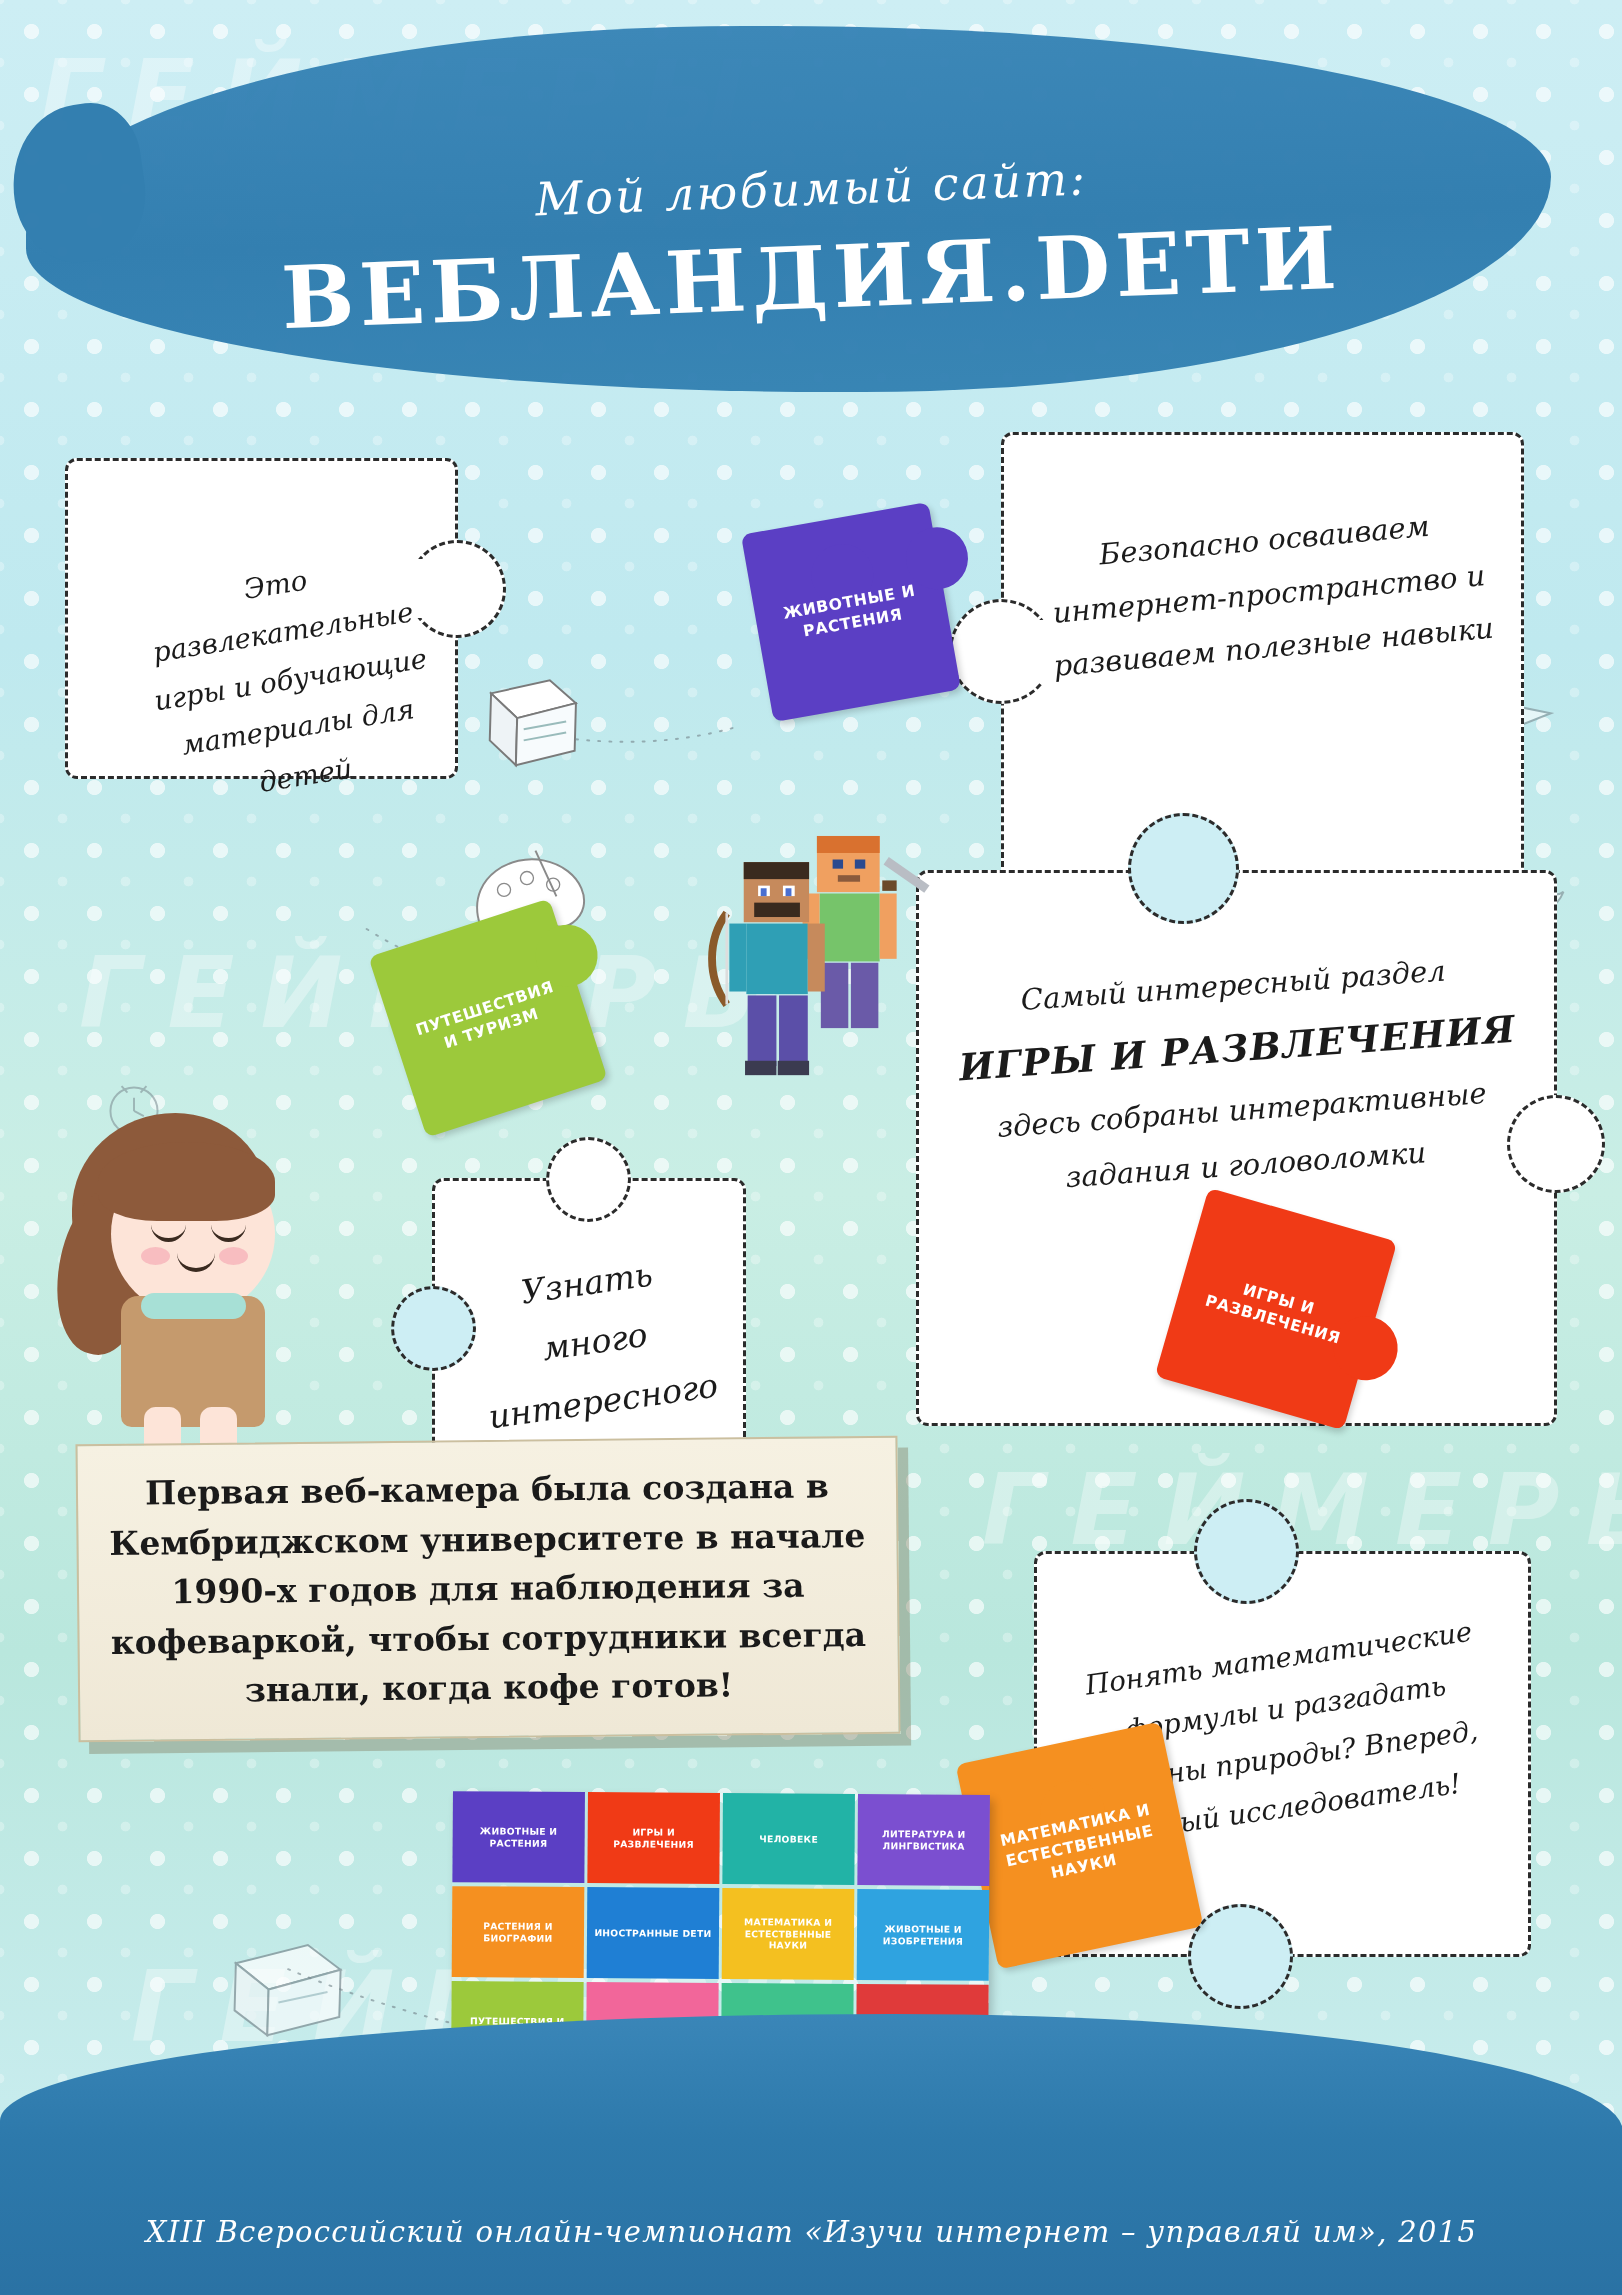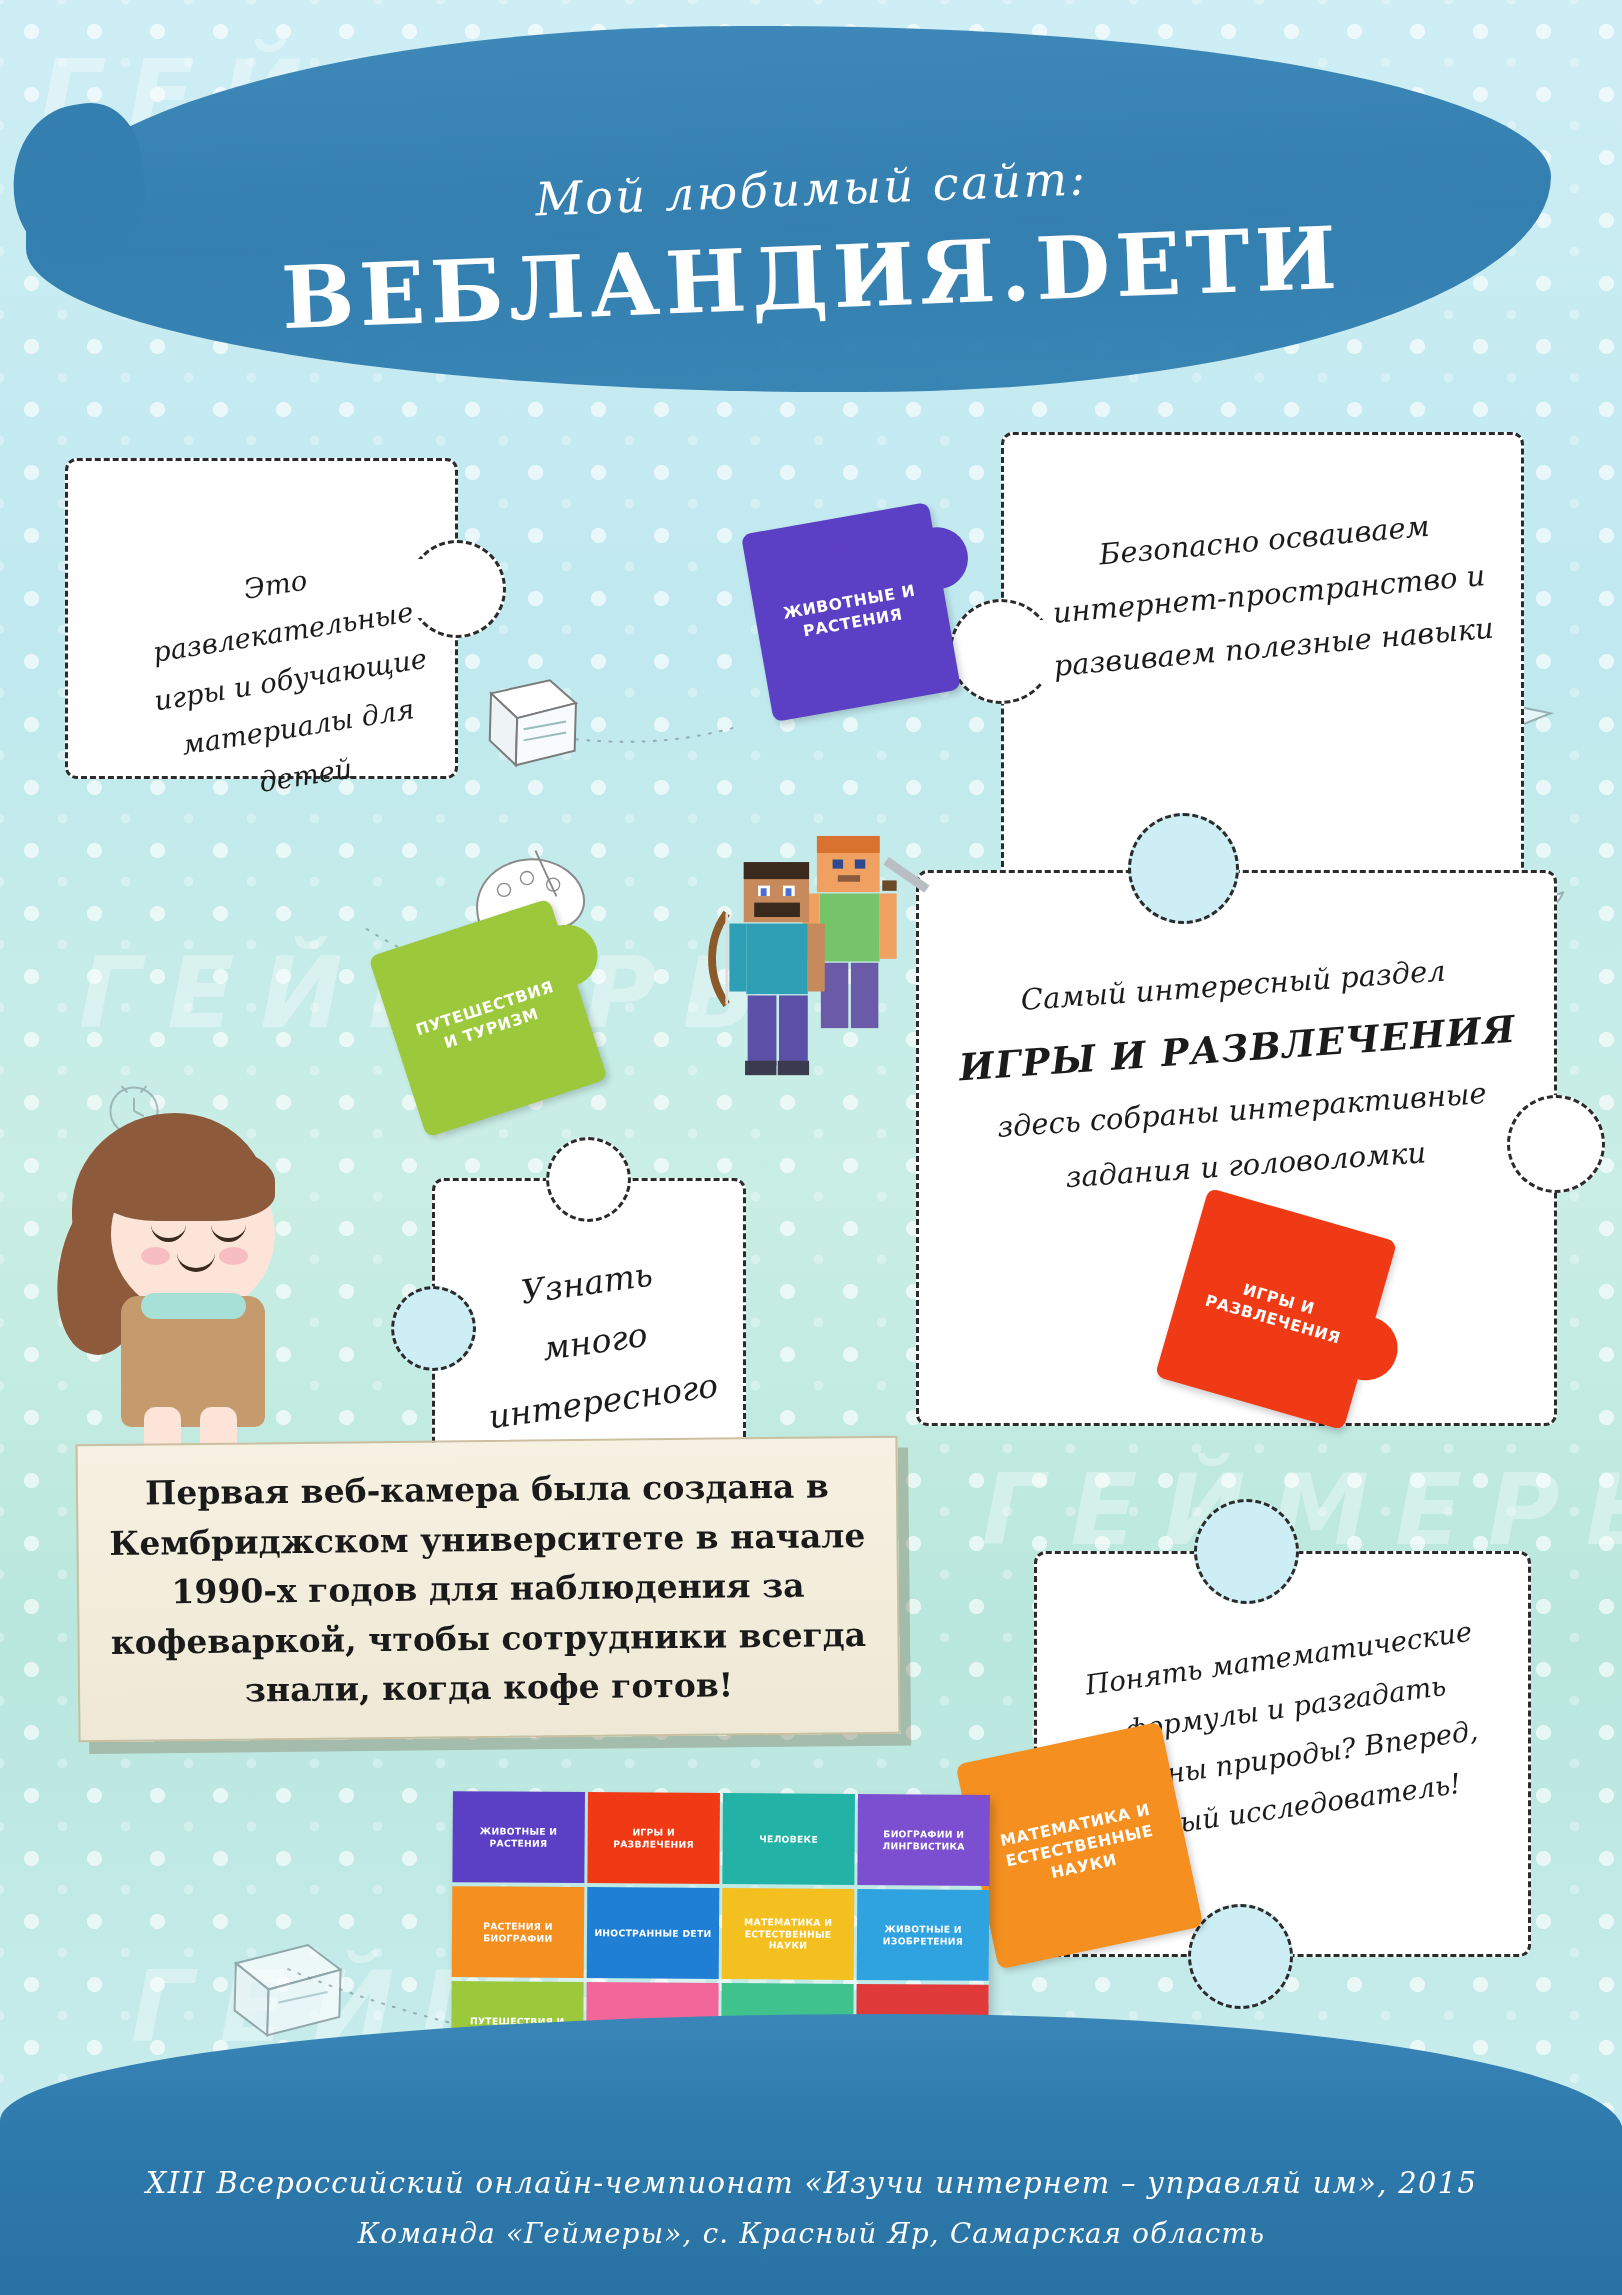--- a/index.html
+++ b/index.html
@@ -438,21 +438,21 @@
   <div class="cell" style="background:#5b3fc4">
       <span>ЖИВОТНЫЕ И РАСТЕНИЯ</span>
     </div>
   <div class="cell" style="background:#f03a16">
       <span>ИГРЫ И РАЗВЛЕЧЕНИЯ</span>
     </div>
   <div class="cell" style="background:#22b3a6">
       <span>ЧЕЛОВЕКЕ</span>
     </div>
   <div class="cell" style="background:#7b4fd0">
-      <span>БИОГРАФИИ И ЛИНГВИСТИКА</span>
+      <span>ЛИТЕРАТУРА И ЛИНГВИСТИКА</span>
     </div>
 
   <div class="cell" style="background:#f59020">
       <span>РАСТЕНИЯ И БИОГРАФИИ</span>
     </div>
   <div class="cell" style="background:#1f7fd4">
       <span>ИНОСТРАННЫЕ DЕТИ</span>
     </div>
   <div class="cell" style="background:#f4c020">
       <span>МАТЕМАТИКА И ЕСТЕСТВЕННЫЕ НАУКИ</span>
@@ -471,15 +471,14 @@
       <span>ВСЁ О ЧЕЛОВЕКЕ</span>
     </div>
   <div class="cell" style="background:#e03a3a">
       <span>ШКОЛЬНИКАМ И АБИТУРИЕНТАМ</span>
     </div>
 </div>
 
 <div class="brush-bottom"></div>
 <div class="footer">
   <div class="l1">XIII Всероссийский онлайн-чемпионат «Изучи интернет – управляй им», 2015</div>
-  <div class="l2">Команда «Геймеры», с. Красный Яр, Самарская область</div>
 </div>
 
 
 </body></html>

